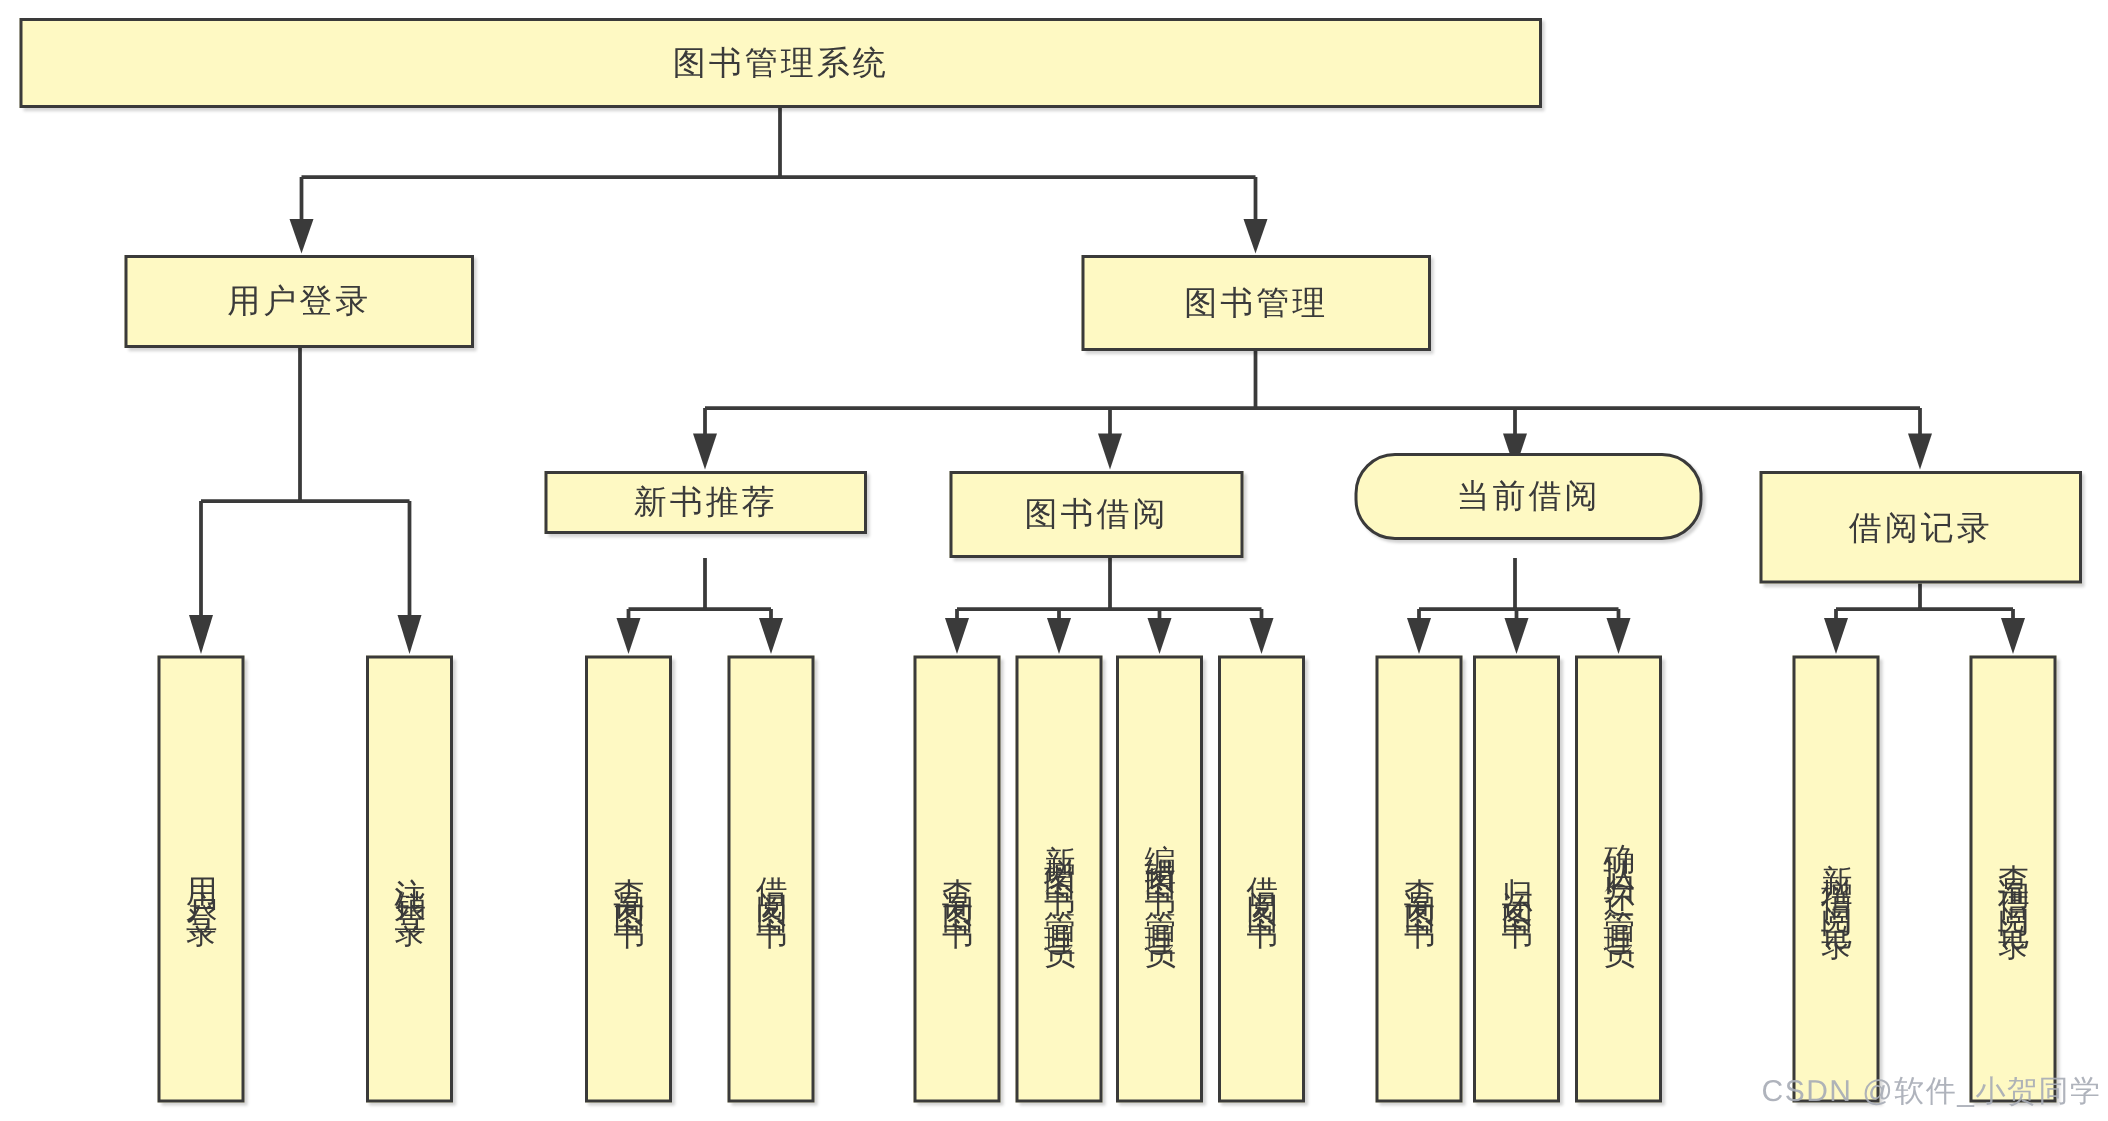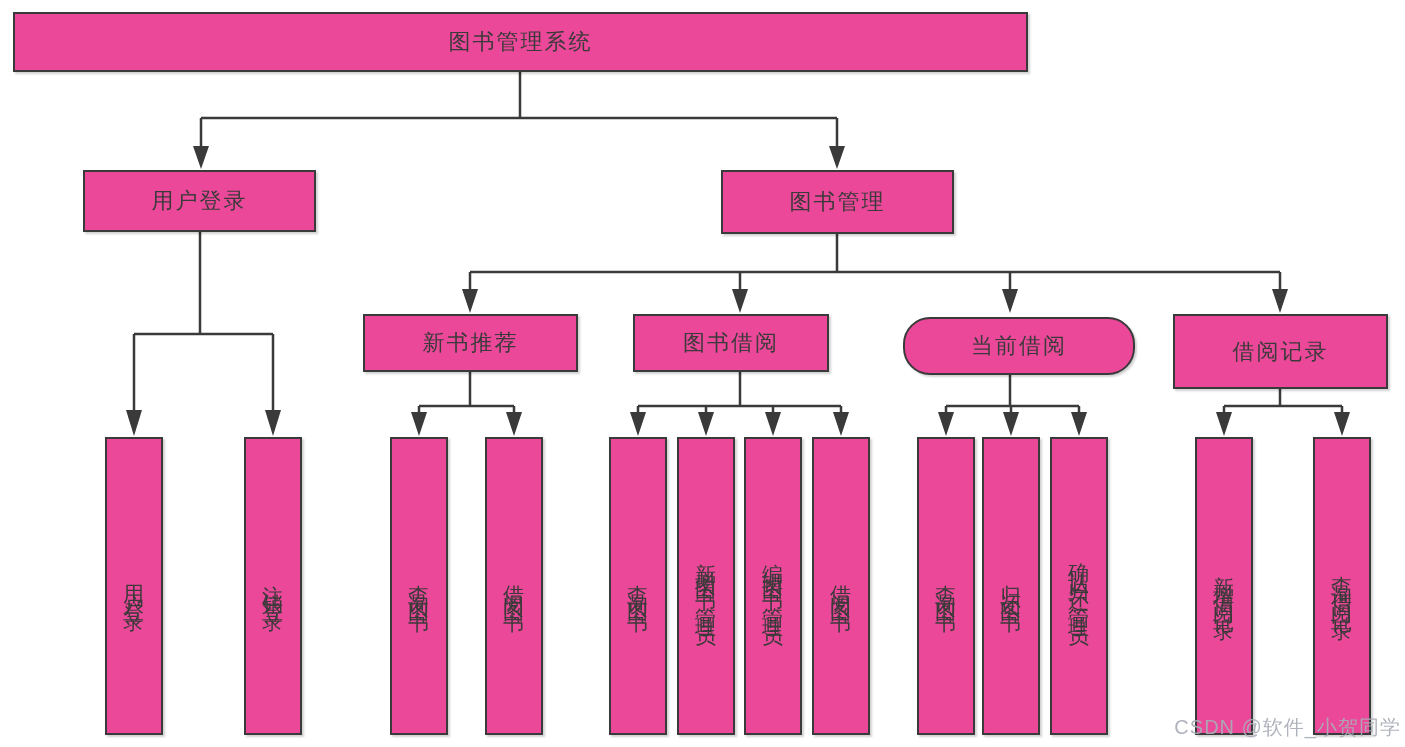--- a/index.html
+++ b/index.html
@@ -12,21 +12,21 @@
     overflow: hidden;
   }
   #wires {
     position: absolute;
     left: 0; top: 0;
     z-index: 1;
   }
   .node {
     position: absolute;
     box-sizing: border-box;
-    background: #ec4899;
+    background: #fef9c3;
     border: 2px solid #3a3a3a;
     color: #3a3a3a;
     display: flex;
     align-items: center;
     justify-content: center;
     z-index: 2;
     box-shadow: 2px 2px 2px rgba(0,0,0,0.18);
   }
   .hbox {
     font-size: 22px;
@@ -106,23 +106,23 @@
       <polygon points="1216,412 1232,412 1224,436"></polygon>
       <polygon points="1334,412 1350,412 1342,436"></polygon>
     </g>
   </svg>
 
   <div class="node hbox" style="left:13px; top:12px; width:1015px; height:60px;">图书管理系统</div>
 
   <div class="node hbox" style="left:83px; top:170px; width:233px; height:62px;">用户登录</div>
   <div class="node hbox" style="left:721px; top:170px; width:233px; height:64px;">图书管理</div>
 
-  <div class="node hbox" style="left:363px; top:314px; width:215px; height:58px;">新书推荐</div>
+  <div class="node hbox" style="left:363px; top:314px; width:215px; height:42px;">新书推荐</div>
   <div class="node hbox" style="left:633px; top:314px; width:196px; height:58px;">图书借阅</div>
-  <div class="node hbox" style="left:903px; top:317px; width:232px; height:58px;border-radius:27px;">当前借阅</div>
+  <div class="node hbox" style="left:903px; top:302px; width:232px; height:58px;border-radius:27px;">当前借阅</div>
   <div class="node hbox" style="left:1173px; top:314px; width:215px; height:75px;">借阅记录</div>
 
   <div class="node vbox" style="left:105px; top:437px; width:58px; height:298px;">用户登录</div>
   <div class="node vbox" style="left:244px; top:437px; width:58px; height:298px;">注销登录</div>
 
   <div class="node vbox" style="left:390px; top:437px; width:58px; height:298px;">查询图书</div>
   <div class="node vbox" style="left:485px; top:437px; width:58px; height:298px;">借阅图书</div>
 
   <div class="node vbox" style="left:609px; top:437px; width:58px; height:298px;">查询图书</div>
   <div class="node vbox" style="left:677px; top:437px; width:58px; height:298px;">新增图书（管理员）</div>

